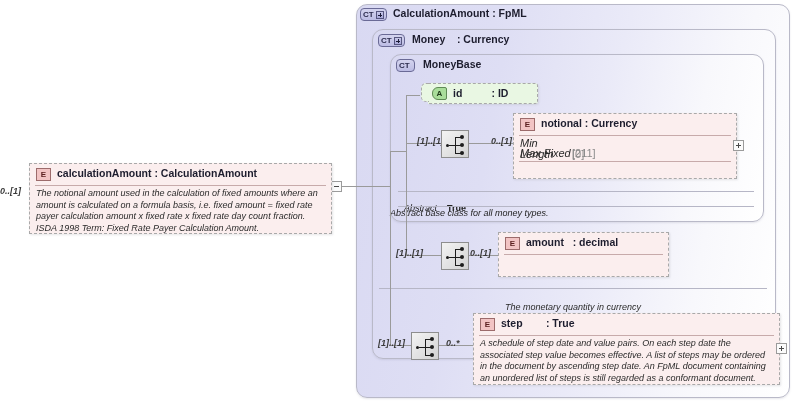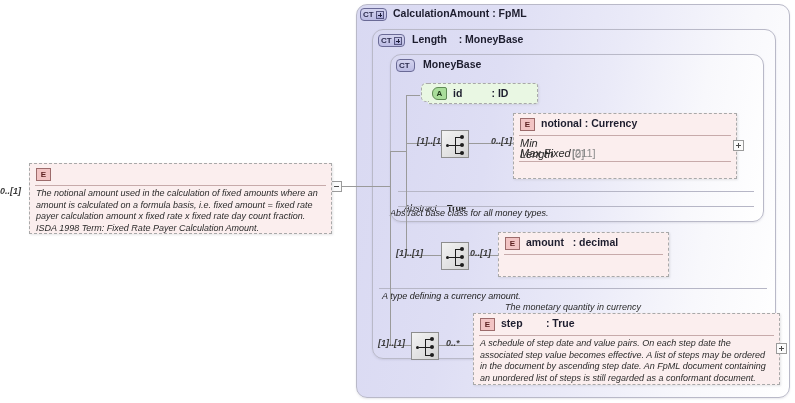--- a/index.html
+++ b/index.html
@@ -146,39 +146,38 @@
   </div>
   <div class="cttitle" style="left:393px;top:7px;">CalculationAmount : FpML</div>
 
   <div class="ctbox" style="left:372px;top:29px;width:404px;height:330px;">
   </div>
 
   <div class="ctbadge" style="left:378px;top:34px;width:27px;">
     <span class="cttext">CT</span>
     <span class="ctplus"></span>
   </div>
-  <div class="cttitle" style="left:412px;top:33px;">Length    : MoneyBase</div>
+  <div class="cttitle" style="left:412px;top:33px;">Money    : Currency</div>
 
   <div class="ctbox" style="left:390px;top:54px;width:374px;height:168px;">
   </div>
 
   <div class="ctbadge" style="left:396px;top:59px;width:19px;">
     <span class="cttext">CT</span>
   </div>
   <div class="cttitle" style="left:423px;top:58px;">MoneyBase</div>
 
   <div class="rowline" style="left:398px;top:191px;width:356px;"></div>
   <div class="kv" style="left:394px;top:193px;">
     <span class="k">Abstract</span><span style="display:inline-block;width:10px;"></span><span class="v">True</span>
   </div>
   <div class="rowline" style="left:398px;top:206px;width:356px;"></div>
   <div class="ctdesc" style="left:390px;top:208px;">Abstract base class for all money types.</div>
 
   <div class="rowline" style="left:379px;top:288px;width:388px;"></div>
-  <div class="ctdesc" style="left:382px;top:291px;">A type defining a currency amount.</div>
 
   <div class="line h" style="left:330px;top:186px;width:26px;"></div>
   <div class="toggle" style="left:331px;top:181px;"></div>
   <div class="line h" style="left:342px;top:186px;width:48px;"></div>
 
   <div class="line v" style="left:390px;top:151px;height:194px;"></div>
 
   <div class="line v" style="left:406px;top:95px;height:160px;"></div>
   <div class="line h" style="left:390px;top:151px;width:16px;"></div>
 
@@ -281,17 +280,18 @@
     <span class="etitle">step        : True</span>
     <span class="hr" style="top:21px;"></span>
     <span class="edesc" style="left:6px;top:24px;right:8px;">A schedule of step date and value pairs. On each step date the associated step value becomes effective. A list of steps may be ordered in the document by ascending step date. An FpML document containing an unordered list of steps is still regarded as a conformant document.</span>
   </div>
   <div class="toggle plus" style="left:776px;top:343px;"></div>
 
   <div class="elembox" style="left:29px;top:163px;width:303px;height:71px;">
     <span class="ebadge">
       <span>E</span>
     </span>
+    <span class="etitle">calculationAmount : CalculationAmount</span>
     <span class="hr" style="top:21px;"></span>
     <span class="edesc" style="left:6px;top:24px;right:6px;">The notional amount used in the calculation of fixed amounts where an amount is calculated on a formula basis, i.e. fixed amount = fixed rate payer calculation amount x fixed rate x fixed rate day count fraction. ISDA 1998 Term: Fixed Rate Payer Calculation Amount.</span>
   </div>
 
 </div>
 
 </body></html>

